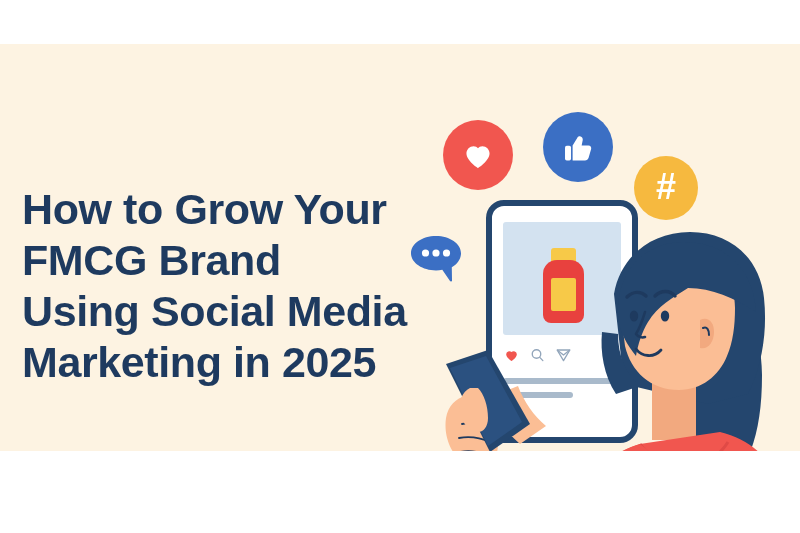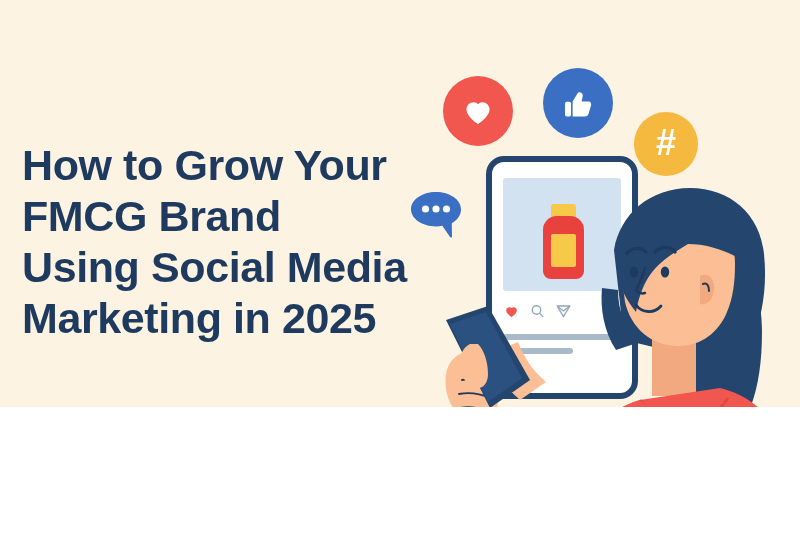--- a/index.html
+++ b/index.html
@@ -7,20 +7,21 @@
     padding: 0;
     background: #ffffff;
   }
   #banner {
     position: relative;
     width: 800px;
     height: 407px;
     overflow: hidden;
     background: #FDF3E2;
     font-family: "Liberation Sans", sans-serif;
+    margin-top: 44px;
   }
 
   
   #headline {
     position: absolute;
     left: 22px;
     top: 140px;
     width: 390px;
     color: #1E3A5F;
     font-family: "Liberation Sans", sans-serif;

